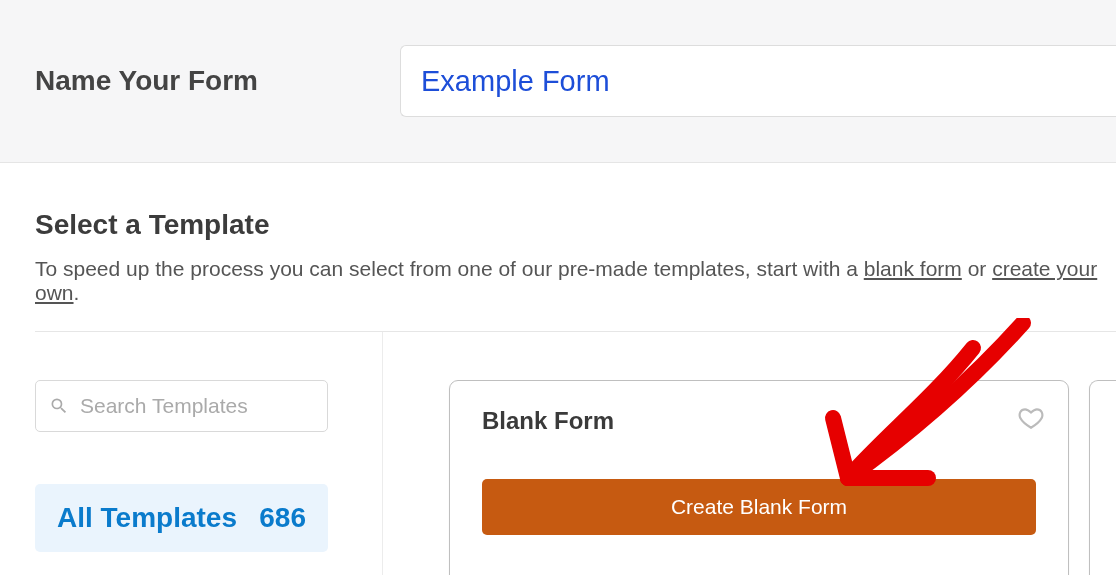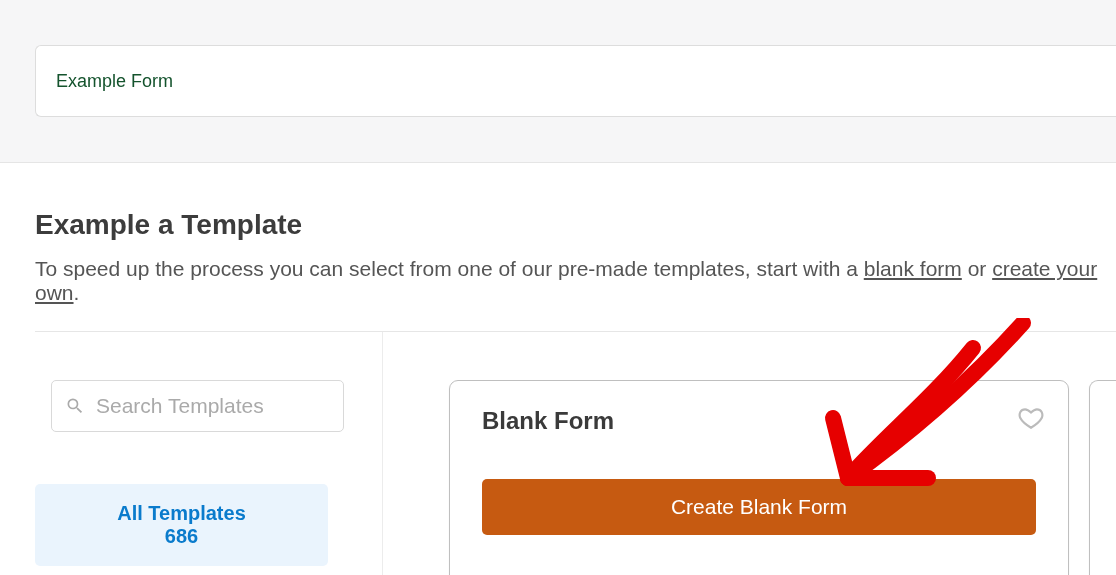--- a/index.html
+++ b/index.html
@@ -17,22 +17,22 @@
       color: #444;
       width: 365px;
     }
     .form-name-input {
       flex: 1;
       height: 72px;
       border: 1px solid #ddd;
       border-radius: 6px 0 0 6px;
       border-right: none;
       padding: 0 20px;
-      font-size: 18px;
-      color: #14532d;
+      font-size: 29px;
+      color: #1d4ed8;
       outline: none;
       background: #fff;
     }
     .main {
       padding: 46px 0 0 35px;
     }
     .section-title {
       font-size: 28px;
       font-weight: 700;
       color: #3c3c3c;
@@ -60,21 +60,21 @@
     }
     .sidebar {
       width: 348px;
       padding: 48px 0 0 0;
       border-right: 1px solid #ececec;
       flex-shrink: 0;
     }
     .search-wrap {
       position: relative;
       width: 293px;
-      margin-left: 16px;
+      margin-left: 0;
     }
     .search-icon {
       position: absolute;
       left: 14px;
       top: 50%;
       transform: translateY(-50%);
       width: 20px;
       height: 20px;
       fill: #aaa;
     }
@@ -90,24 +90,23 @@
     }
     .search-input::placeholder { color: #aaa; }
     .cat-item {
       width: 293px;
       margin-top: 52px;
       padding: 18px 22px;
       border-radius: 5px;
       display: flex;
       justify-content: space-between;
       align-items: center;
-      font-size: 20px;
+      font-size: 28px;
       font-weight: 600;
       cursor: pointer;
-      flex-direction: column;
     }
     .cat-item.active {
       background: #eaf4fd;
       color: #0a7bcc;
     }
     .cat-count { font-weight: 600; }
     .cards-area {
       flex: 1;
       padding: 48px 0 0 66px;
       display: flex;
@@ -163,25 +162,26 @@
       left: 778px;
       top: 318px;
       width: 280px;
       height: 200px;
     }
   </style>
 </head>
 <body>
 
 <div class="topbar">
+  <div class="topbar-label">Name Your Form</div>
   <input class="form-name-input" type="text" value="Example Form" style="">
 </div>
 
 <div class="main">
-  <h2 class="section-title">Example a Template</h2>
+  <h2 class="section-title">Select a Template</h2>
   <p class="section-sub">
     <span>To speed up the process you can select from one of our pre-made templates, start with a </span><a class="link">blank form</a><span> or </span><a class="link">create your own</a><span>.</span>
   </p>
   <div class="divider"></div>
 
   <div class="content-row">
     <aside class="sidebar">
       <div class="search-wrap">
         <svg class="search-icon" viewBox="0 0 24 24">
           <path d="M15.5 14h-.79l-.28-.27A6.471 6.471 0 0 0 16 9.5 6.5 6.5 0 1 0 9.5 16c1.61 0 3.09-.59 4.23-1.57l.27.28v.79l5 4.99L20.49 19l-4.99-5zm-6 0C7.01 14 5 11.99 5 9.5S7.01 5 9.5 5 14 7.01 14 9.5 11.99 14 9.5 14z"></path>

